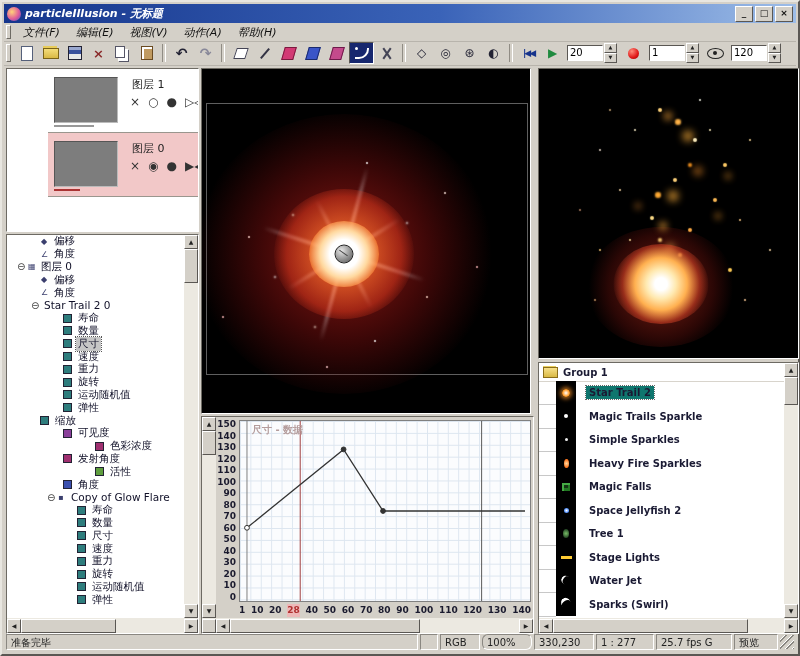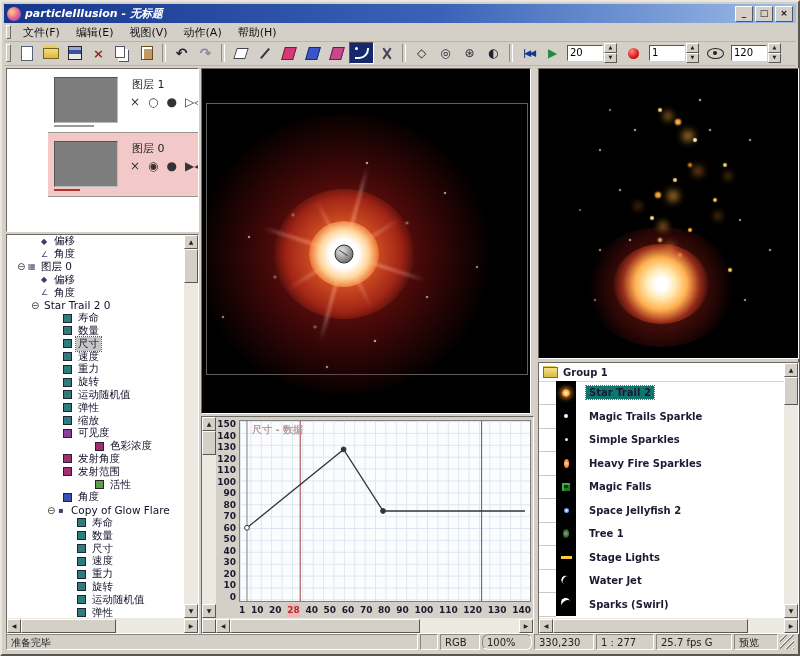--- a/index.html
+++ b/index.html
@@ -12,21 +12,21 @@
   .app-icon{width:14px;height:14px;border-radius:50%;margin-right:4px;
     background:radial-gradient(circle at 35% 35%,#ffd27a,#e05a9a 55%,#3a55c8);}
   .title{color:#fff;font-size:11px;font-weight:bold;font-style:italic;flex:1;white-space:nowrap;}
   .winbtns{display:flex;gap:2px;}
   .wbtn{width:16px;height:14px;background:#d4d0c8;border:1px solid;border-color:#fff #5a5753 #5a5753 #fff;
     font-size:9px;line-height:12px;text-align:center;color:#111;font-weight:bold;}
   
   .menubar{position:absolute;left:2px;top:21px;right:2px;height:18px;display:flex;align-items:center;
     border-bottom:1px solid #b8b4ac;}
   .grip{width:3px;height:70%;border:1px solid;border-color:#fff #6d6a63 #6d6a63 #fff;margin:0 4px 0 2px;}
-  .menu-items{display:flex;}
+  .menu-items{display:flex;font-style:italic;}
   .menu-item{font-size:11px;color:#111;padding:2px 8px;}
   .toolbar{position:absolute;left:2px;top:39px;right:2px;height:24px;display:flex;align-items:center;
     border-bottom:1px solid #b8b4ac;}
   .tgroup{display:flex;align-items:center;gap:1px;}
   .tsep{width:2px;height:18px;border-left:1px solid #908c84;border-right:1px solid #fff;margin:0 4px;}
   .tbtn{width:23px;height:20px;display:flex;align-items:center;justify-content:center;position:relative;
     background:#d4d0c8;color:#223;}
   .tbtn[data-pressed="true"]{background:#17276e;border:1px solid;border-color:#5a5753 #fff #fff #5a5753;}
   [data-icon="new-document"]::before{content:"";width:10px;height:13px;background:#fff;border:1px solid #55607a;}
   [data-icon="open-folder"]::before{content:"";width:14px;height:9px;background:linear-gradient(#f4dd7a,#d9b945);
@@ -386,21 +386,21 @@
           <span class="sq" data-bg="#2e7d7d" style="background: rgb(46, 125, 125);"></span>
           <span class="lbl">运动随机值</span>
         </div>
 
         <div class="tree-row" style="padding-left: 56px;">
 
           <span class="sq" data-bg="#2e7d7d" style="background: rgb(46, 125, 125);"></span>
           <span class="lbl">弹性</span>
         </div>
 
-        <div class="tree-row" style="padding-left: 56px;">
+        <div class="tree-row" style="padding-left: 33px;">
 
           <span class="sq" data-bg="#2e7d7d" style="background: rgb(46, 125, 125);"></span>
           <span class="lbl">缩放</span>
         </div>
 
         <div class="tree-row" style="padding-left: 56px;">
 
           <span class="sq" data-bg="#8a3f9a" style="background: rgb(138, 63, 154);"></span>
           <span class="lbl">可见度</span>
         </div>
@@ -410,25 +410,20 @@
           <span class="sq" data-bg="#a03070" style="background: rgb(160, 48, 112);"></span>
           <span class="lbl">色彩浓度</span>
         </div>
 
         <div class="tree-row" style="padding-left: 56px;">
 
           <span class="sq" data-bg="#a03070" style="background: rgb(160, 48, 112);"></span>
           <span class="lbl">发射角度</span>
         </div>
 
-        <div class="tree-row" style="padding-left: 56px;">
-
-          <span class="sq" data-bg="#a03070" style="background: rgb(160, 48, 112);"></span>
-          <span class="lbl">发射范围</span>
-        </div>
 
         <div class="tree-row" style="padding-left: 88px;">
 
           <span class="sq" data-bg="#5f9e3f" style="background: rgb(95, 158, 63);"></span>
           <span class="lbl">活性</span>
         </div>
 
         <div class="tree-row" style="padding-left: 56px;">
 
           <span class="sq" data-bg="#3a4fae" style="background: rgb(58, 79, 174);"></span>

